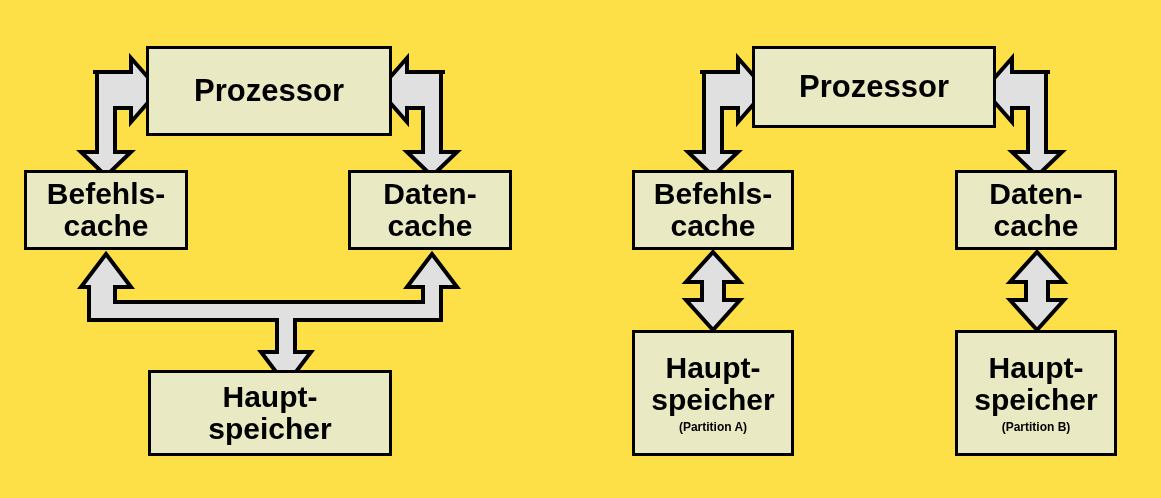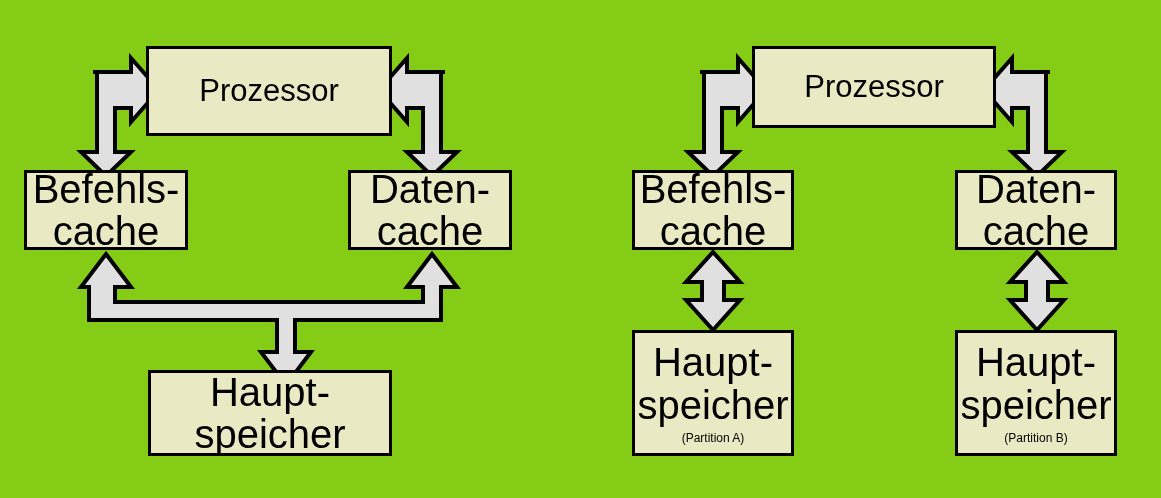--- a/index.html
+++ b/index.html
@@ -10,21 +10,22 @@
   body {
     width: 1161px;
     height: 498px;
     font-family: "Liberation Sans", sans-serif;
     overflow: hidden;
   }
   #canvas {
     position: relative;
     width: 1161px;
     height: 498px;
-    background: #84cc16;
+    background: #fde047;
+    font-weight: bold;
   }
   #arrow-layer {
     position: absolute;
     left: 0;
     top: 0;
     width: 1161px;
     height: 498px;
   }
   .node {
     position: absolute;
@@ -38,21 +39,21 @@
     text-align: center;
     color: #000000;
     line-height: 1.06;
     z-index: 5;
   }
   .node .line {
     display: block;
     white-space: nowrap;
   }
   .t-big   { font-size: 31px; }
-  .t-mid   { font-size: 40px; }
+  .t-mid   { font-size: 30px; }
   .t-small { font-size: 12px; margin-top: 6px; }
 </style>
 </head>
 <body>
 
 <div id="canvas">
 
   <svg id="arrow-layer" viewBox="0 0 1161 498" width="1161" height="498" xmlns="http://www.w3.org/2000/svg">
 
     <g>

